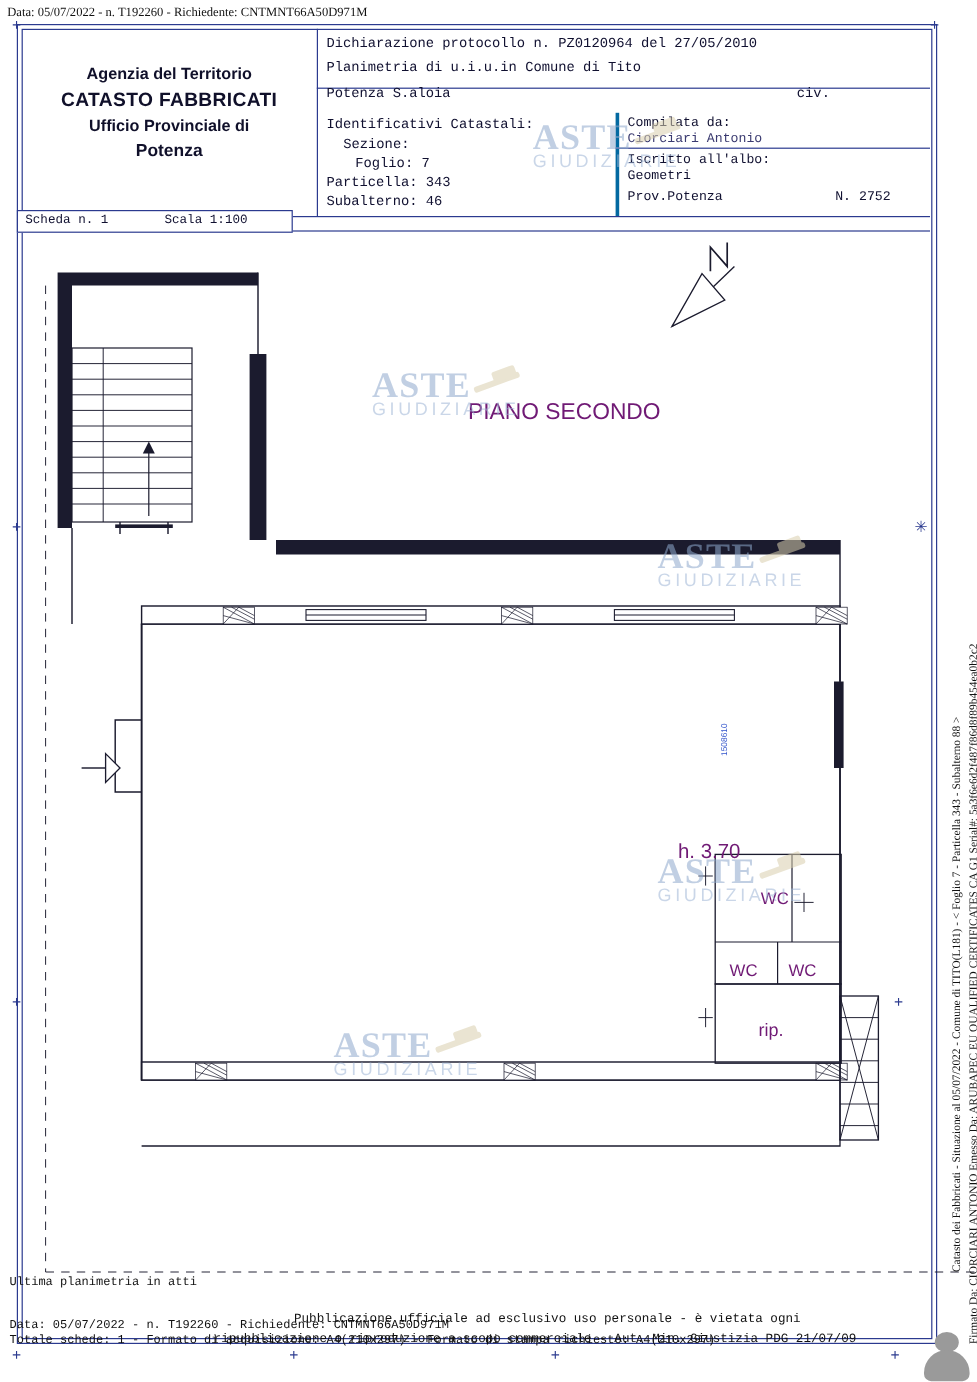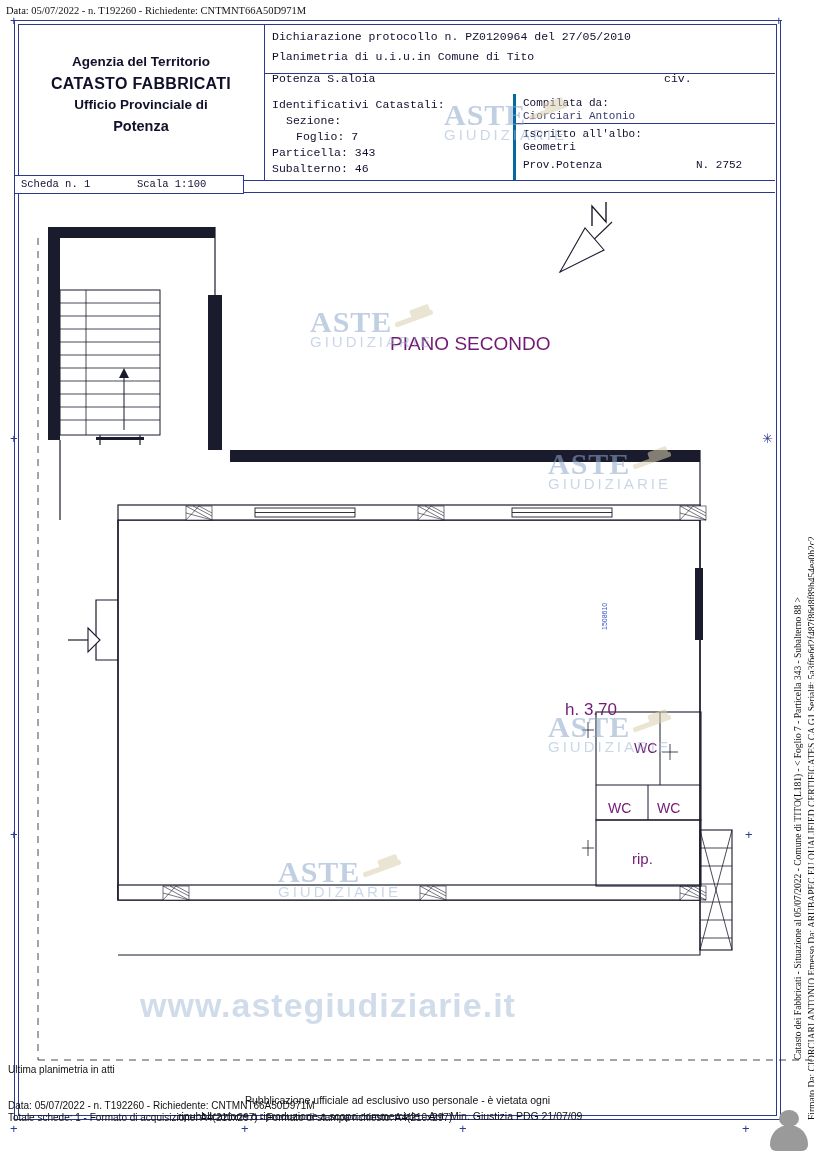--- a/index.html
+++ b/index.html
@@ -143,21 +143,21 @@
 
   .wm-url{
     position:absolute;left:140px;top:986px;
     font-family:"Liberation Sans", sans-serif;
     font-size:34px;letter-spacing:1px;
     color:#c9d7e8;opacity:.85;font-weight:bold;
   }
 
   
   .bottom-note{
-    position:absolute;font-family:Liberation Sans, sans-serif;color:#111;white-space:nowrap;
+    position:absolute;font-family:Liberation Mono, monospace;color:#111;white-space:nowrap;
   }
   .bn1{left:8px;top:1064px;font-size:10px;}
   .bn2{left:8px;top:1100px;font-size:10px;}
   .bn3{left:8px;top:1112px;font-size:10px;}
   .bn-center1{left:245px;top:1094px;font-size:10.5px;}
   .bn-center2{left:178px;top:1110px;font-size:10.5px;}
 
   
   .vert{
     position:absolute;
@@ -396,21 +396,20 @@
     <div class="sub">GIUDIZIARIE</div>
     <div class="wm-hammer" style="left:80px;top:2px;"></div>
   </div>
 
   <div class="wm" style="left:278px;top:855px;">
     <div class="big">ASTE</div>
     <div class="sub">GIUDIZIARIE</div>
     <div class="wm-hammer" style="left:80px;top:2px;"></div>
   </div>
 
-  <div class="wm-url">www.astegiudiziarie.it</div>
 
   <div class="bottom-note bn1">Ultima planimetria in atti</div>
   <div class="bottom-note bn2">Data: 05/07/2022 - n. T192260 - Richiedente: CNTMNT66A50D971M</div>
   <div class="bottom-note bn3">Totale schede: 1 - Formato di acquisizione: A4(210x297)  - Formato di stampa richiesto: A4(210x297)</div>
   <div class="bottom-note bn-center1">Pubblicazione ufficiale ad esclusivo uso personale - è vietata ogni</div>
   <div class="bottom-note bn-center2">ripubblicazione o riproduzione a scopo commerciale - Aut. Min. Giustizia PDG 21/07/09</div>
 
   <div class="vert vert-a">Catasto dei Fabbricati - Situazione al 05/07/2022 - Comune di TITO(L181) - &lt; Foglio 7 - Particella  343 - Subalterno 88 &gt;</div>
   <div class="vert vert-b">Firmato Da: CIORCIARI ANTONIO Emesso Da: ARUBAPEC EU QUALIFIED CERTIFICATES CA G1 Serial#: 5a3f6e6d2f487f86d8f89b454ea0b2c2</div>
   <div class="vert-blue">1508610</div>

